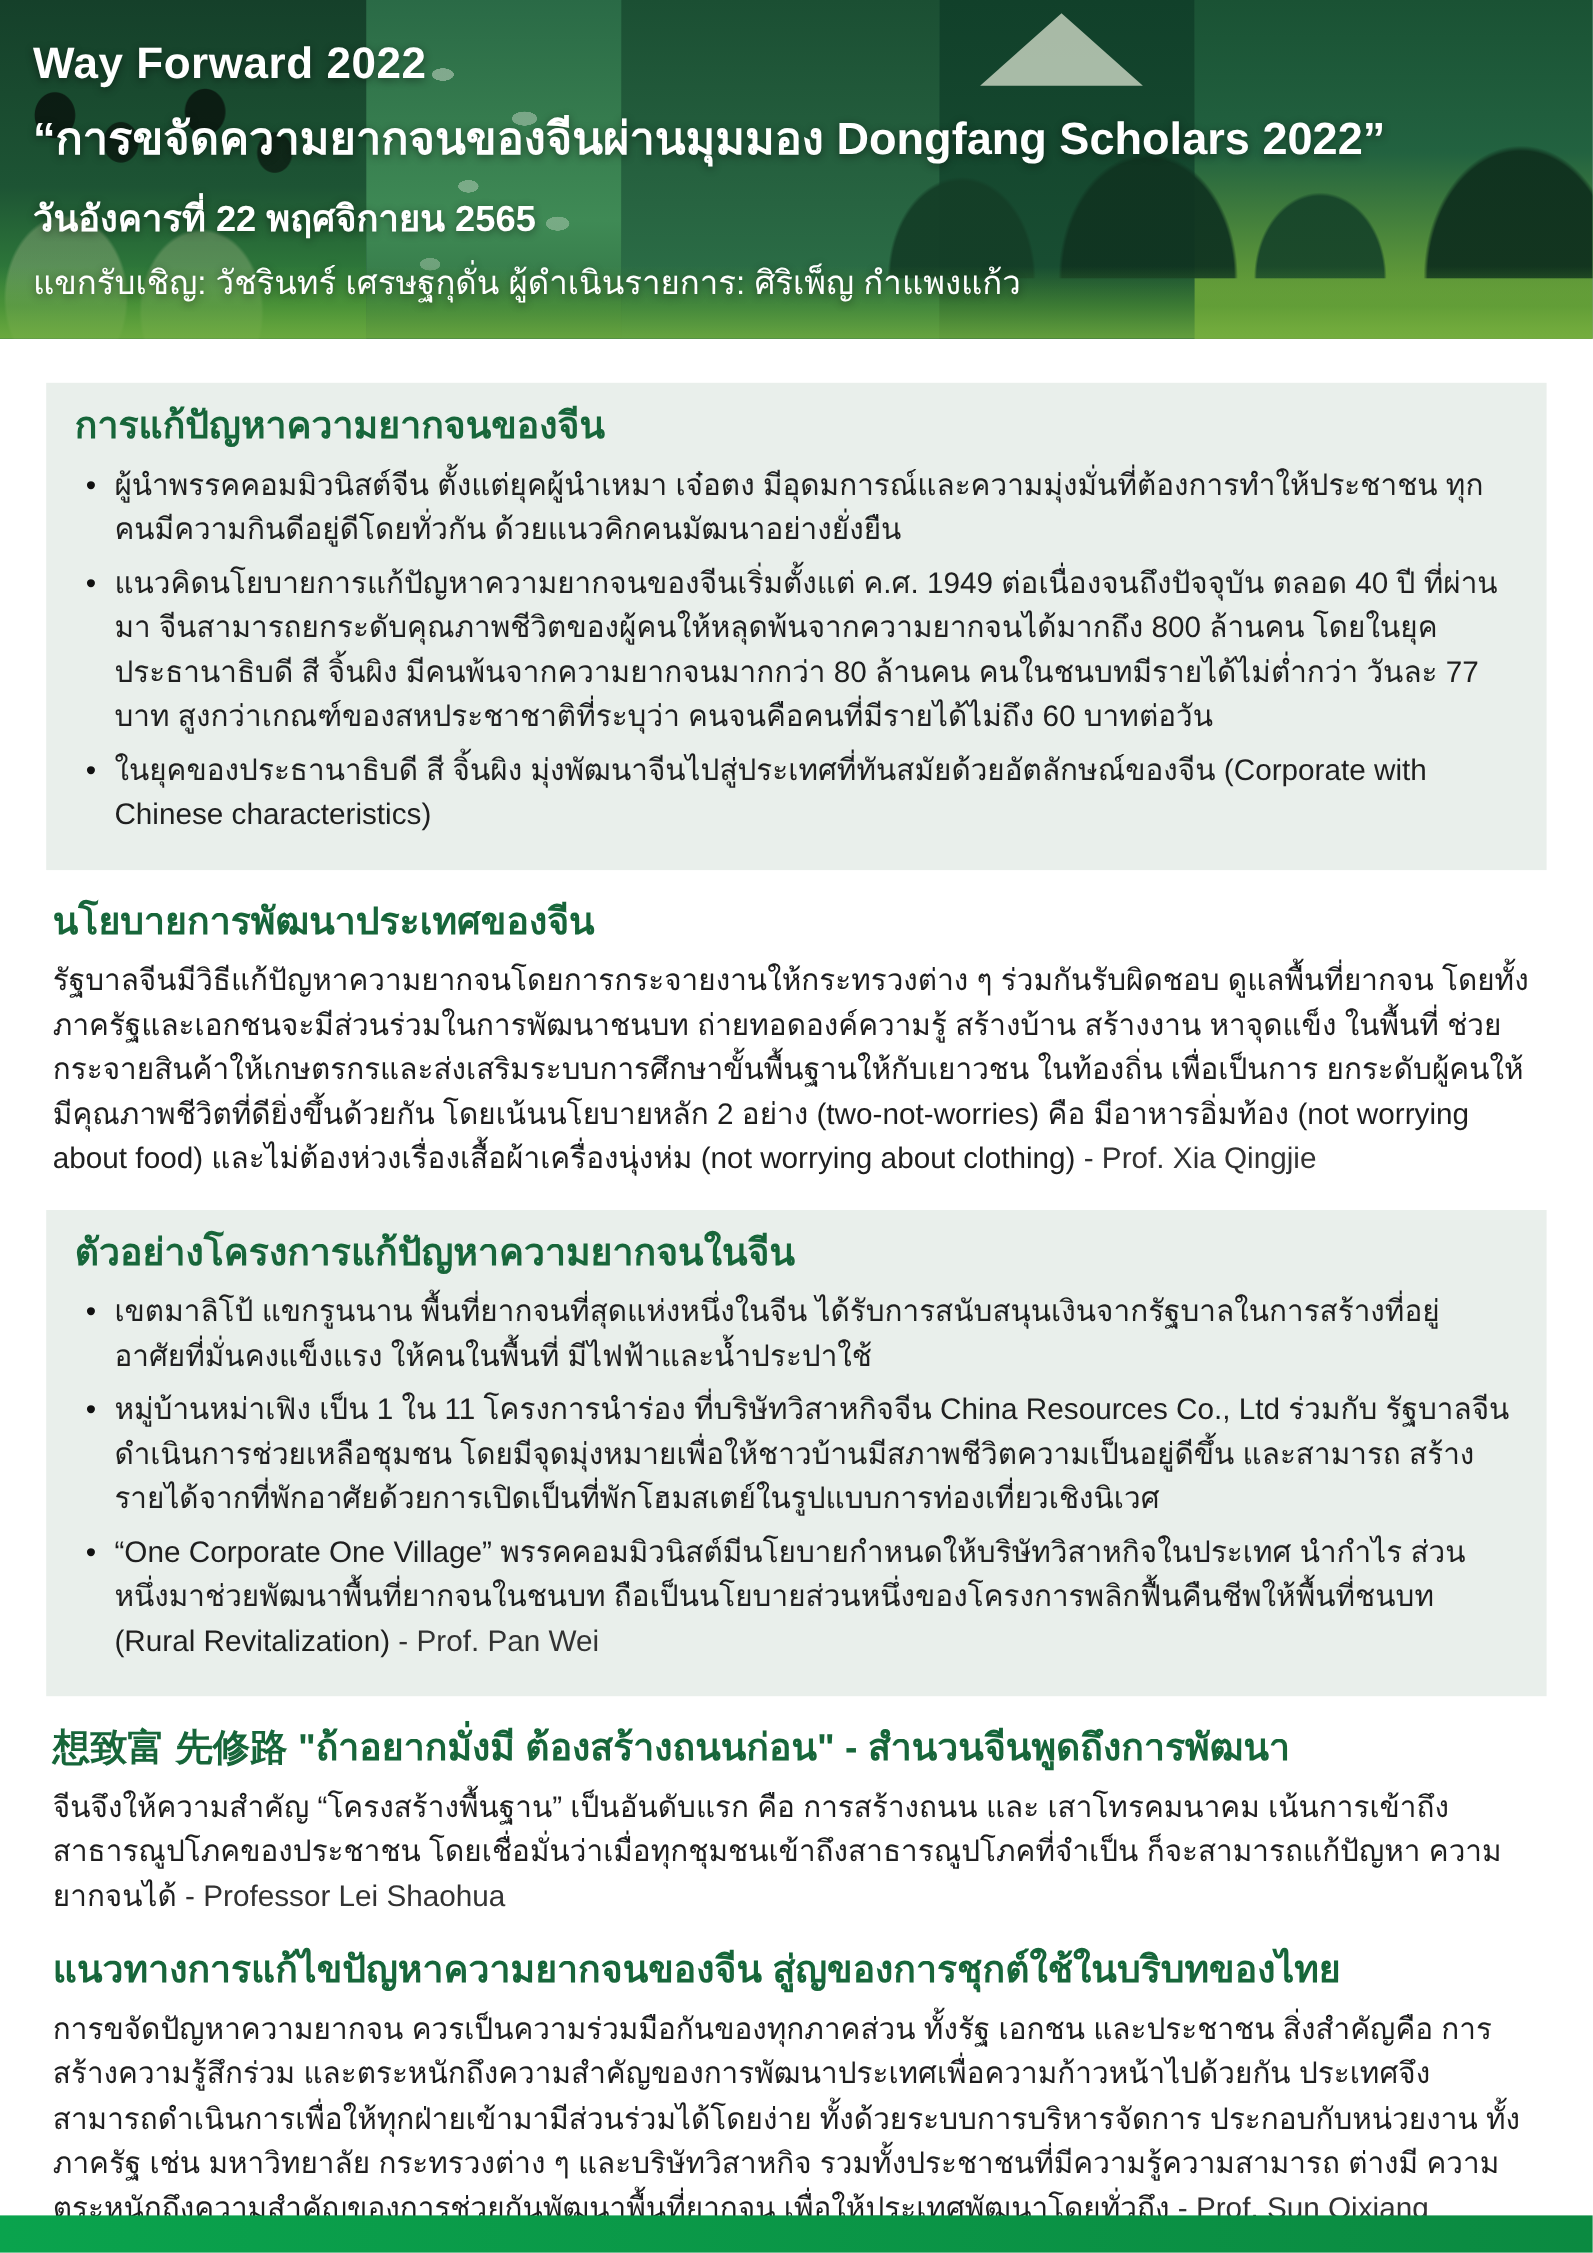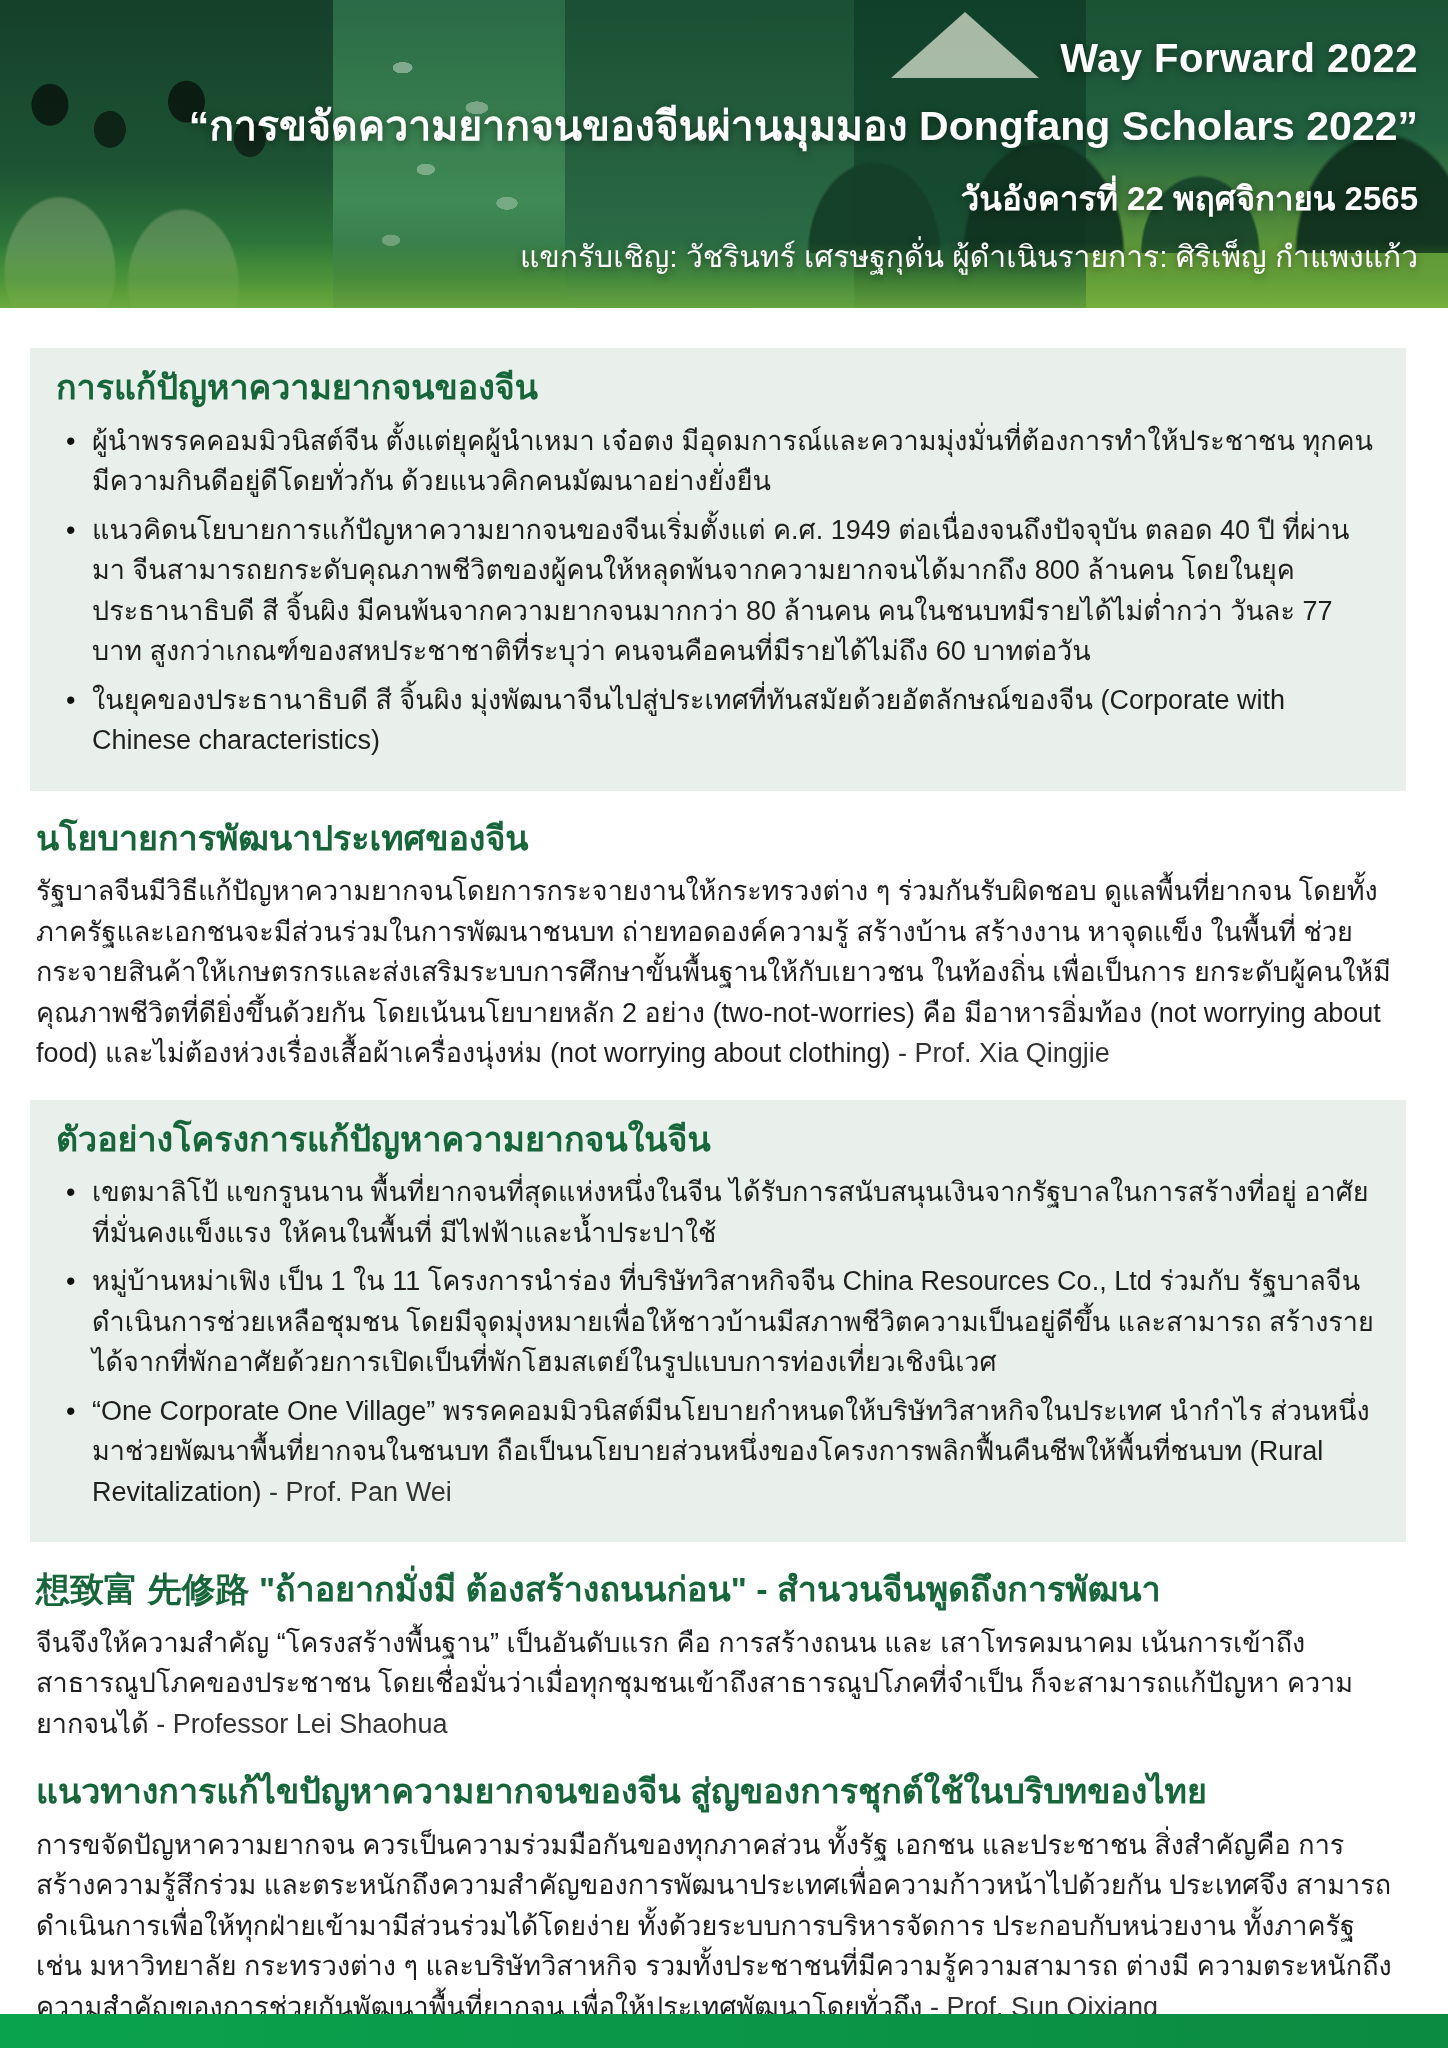--- a/index.html
+++ b/index.html
@@ -68,30 +68,30 @@
       radial-gradient(115px 160px at 38% 100%, rgba(16,52,33,.95) 68%, transparent 71%),
       radial-gradient(85px 110px at 62% 100%, rgba(21,66,41,.9) 68%, transparent 71%),
       radial-gradient(125px 170px at 90% 100%, rgba(15,48,30,.95) 68%, transparent 71%);
     background-repeat:no-repeat;
   }
   .grass{
     position:absolute;left:0;right:0;bottom:0;height:66px;z-index:2;
     background:linear-gradient(180deg, rgba(70,140,48,0) 0%, rgba(84,152,52,.6) 55%, rgba(112,172,62,.85) 100%);
   }
   .hero-text{
-    position:relative;z-index:3;text-align:right;padding:36px 30px 0 30px;
+    position:relative;z-index:3;text-align:left;padding:36px 30px 0 30px;
     text-shadow:0 2px 8px rgba(0,0,0,.45);
   }
   .hero-title-en{font-size:40px;font-weight:700;letter-spacing:.5px;}
   .hero-title-th{font-size:41px;font-weight:700;margin-top:12px;}
   .hero-date{font-size:33px;margin-top:14px;font-weight:bold;}
   .hero-guests{font-size:30px;margin-top:8px;}
 
   
-  .content{padding:40px 42px 0 30px;font-size:27px;line-height:1.5;}
+  .content{padding:40px 42px 0 42px;font-size:27px;line-height:1.5;}
   section{margin-bottom:26px;}
   h2{
     font-size:34px;font-weight:700;color:var(--accent-green);
     margin:0 0 12px 0;line-height:1.25;
   }
   .box{
     background:var(--box-bg);
     padding:18px 26px 22px 26px;
   }
   .plain{padding:0 6px;}

